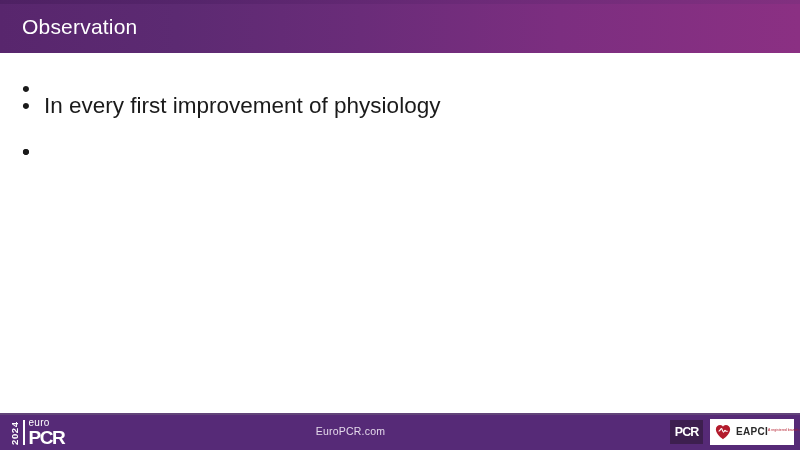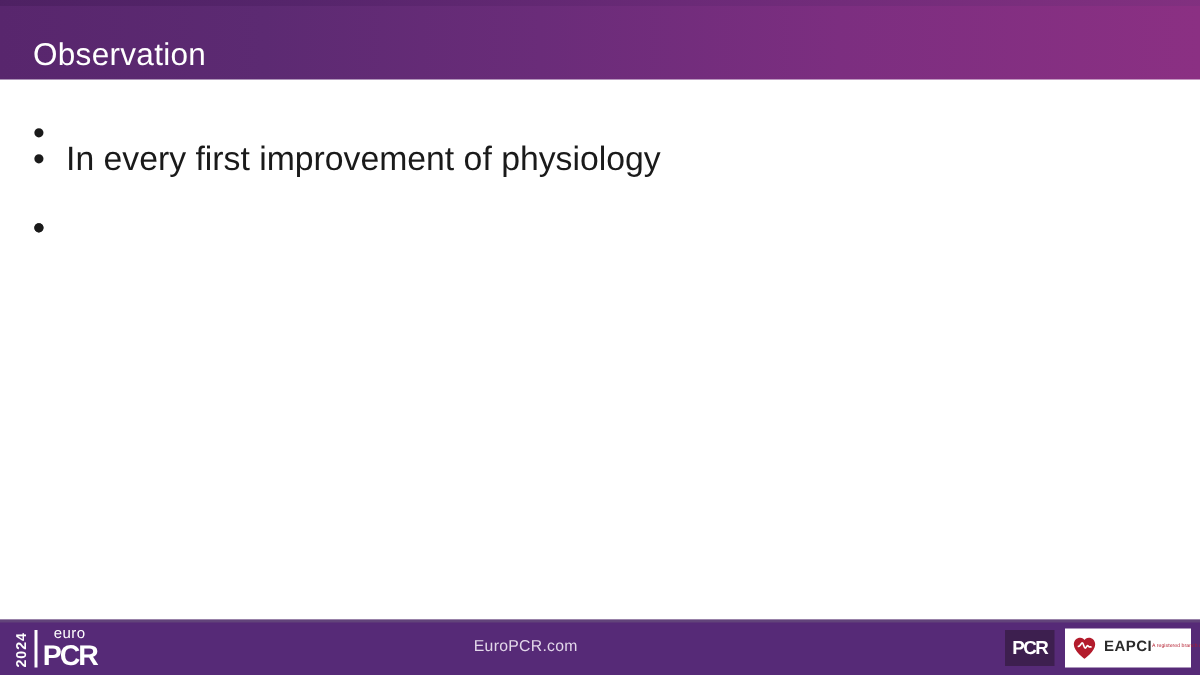--- a/index.html
+++ b/index.html
@@ -33,21 +33,21 @@
     left: 0;
     top: 0;
     width: 800px;
     height: 4px;
     background: linear-gradient(to right, #4c2061 0%, #54246a 25%, #6b2a77 60%, #80307f 100%);
     opacity: .85;
   }
   .header-title {
     position: absolute;
     left: 22px;
-    top: 10px;
+    top: 0;
     height: 53px;
     line-height: 53px;
     color: #ffffff;
     font-size: 21px;
     font-weight: 400;
     letter-spacing: .2px;
     white-space: nowrap;
   }
 
   
@@ -101,21 +101,20 @@
   }
 
   
   .europcr-logo {
     position: absolute;
     left: 10px;
     top: 419px;
     display: flex;
     align-items: center;
     height: 27px;
-    text-align: center;
   }
   .logo-year {
     writing-mode: vertical-rl;
     transform: rotate(180deg);
     color: #ffffff;
     font-size: 9.5px;
     font-weight: 700;
     letter-spacing: .6px;
     line-height: 1;
     height: 26px;

